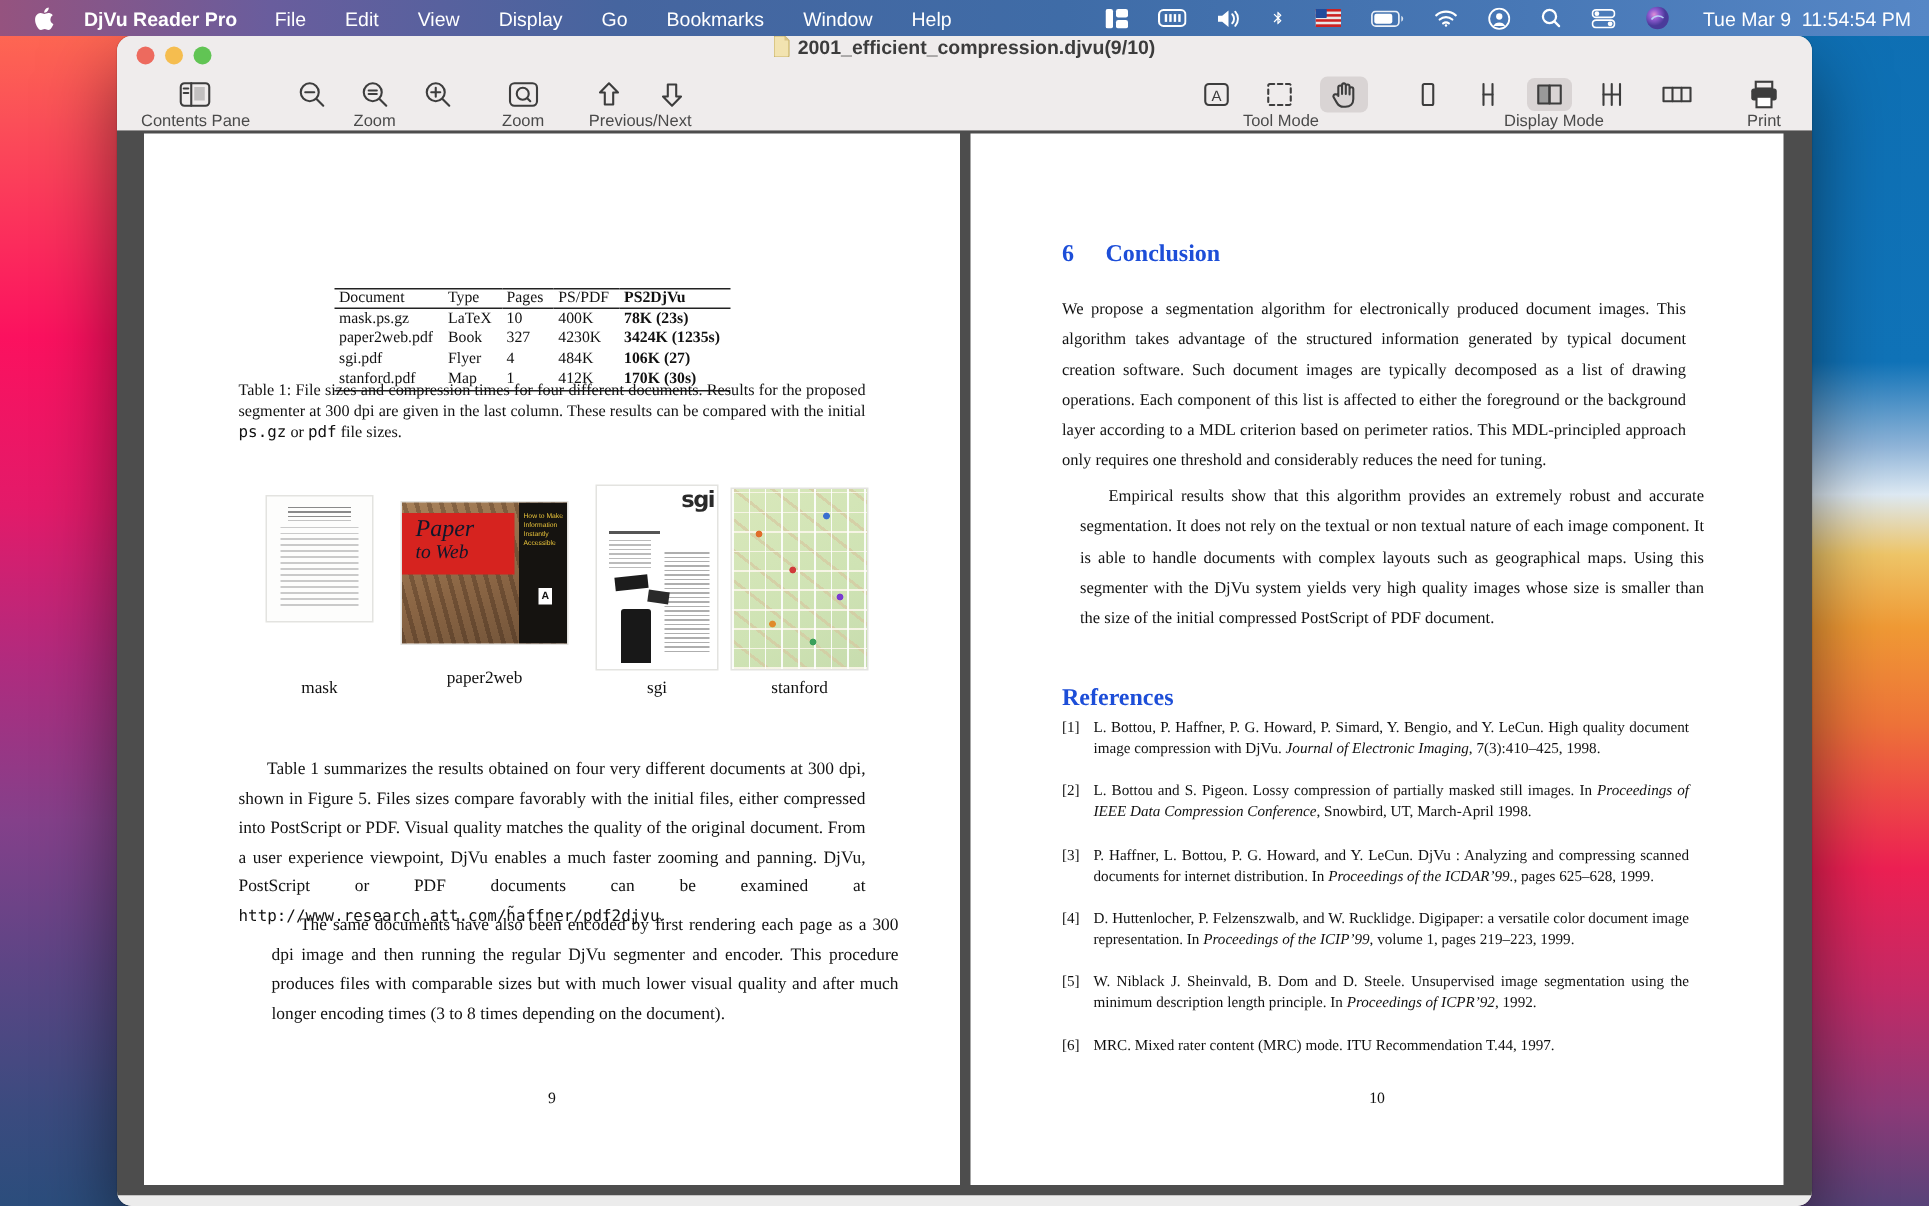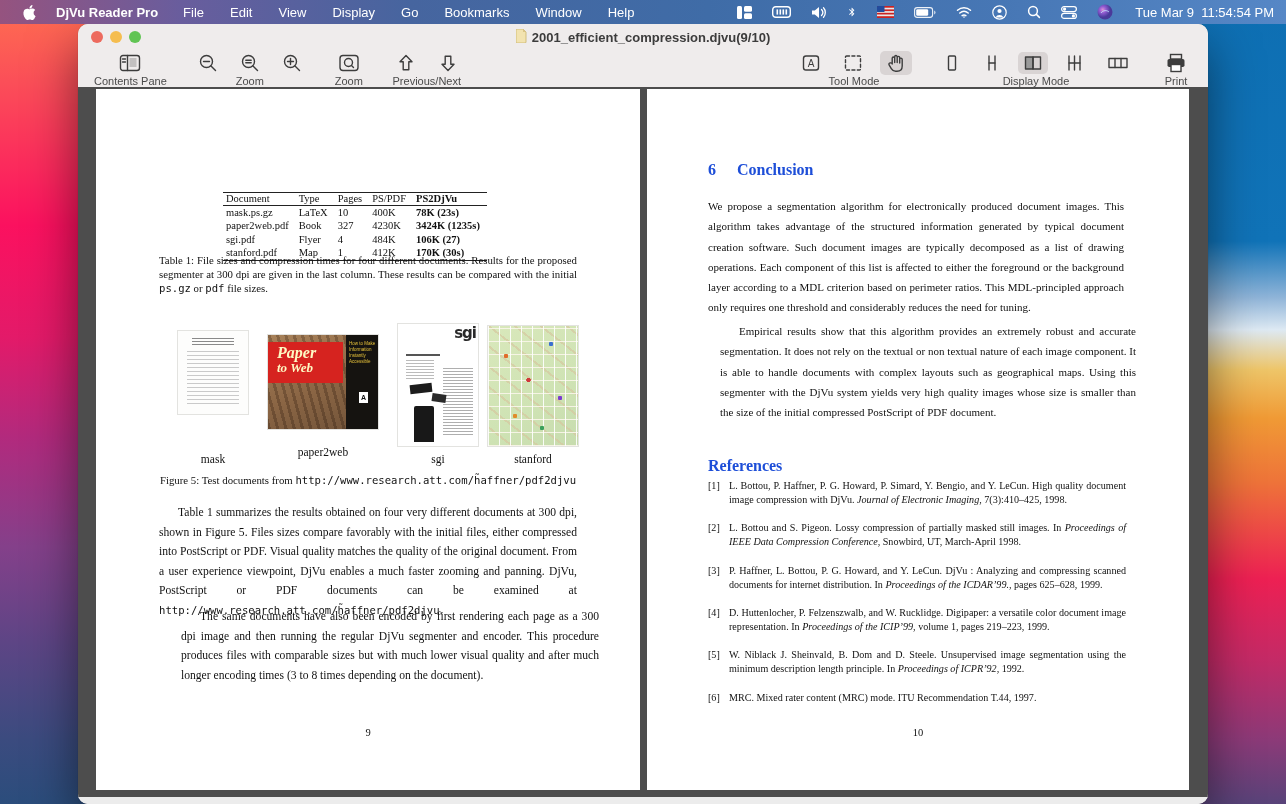--- a/index.html
+++ b/index.html
@@ -23,21 +23,21 @@
   .mb-right{margin-left:auto;display:flex;align-items:center;gap:4px;padding-right:12px;}
   .st-icon{display:flex;align-items:center;justify-content:center;padding:0 8px;height:24px;}
   .mb-clock{font-size:13px;padding-left:10px;white-space:pre;}
   
   .window{position:absolute;left:78px;top:24px;width:1130px;height:780px;border-radius:10px;
     overflow:hidden;background:#eeebeb;box-shadow:0 22px 50px rgba(0,0,0,.5), 0 0 1px rgba(0,0,0,.4);}
   .titlebar{position:relative;height:26px;background:#efecec;}
   .traffic{position:absolute;left:13px;top:7px;display:flex;gap:7px;}
   .tl{width:12px;height:12px;border-radius:50%;}
   .tl.close{background:#ed6a5e;}.tl.min{background:#f5bd4f;}.tl.max{background:#61c454;}
-  .win-title{position:absolute;left:0;right:0;top:0;height:26px;display:flex;align-items:center;
+  .win-title{position:absolute;left:0;right:0;top:0;height:26px;display:flex;align-items:flex-start;
     justify-content:center;gap:5px;font-size:13px;font-weight:600;color:#3c3c3c;}
   
   .toolbar{position:relative;height:37px;background:#efecec;border-bottom:1px solid #c9c4c4;
     display:flex;align-items:flex-start;padding:0 16px;}
   .tb-group{display:flex;flex-direction:column;align-items:center;margin-top:2px;}
   .tb-icons{display:flex;align-items:center;height:22px;}
   .tb-btn{display:flex;align-items:center;justify-content:center;padding:2px 5px;border-radius:5px;}
   .tb-btn.active{background:#d9d4d4;}
   .tb-label{font-size:11px;color:#4a4a4a;margin-top:1px;white-space:nowrap;}
   .tb-sp{width:26px;}  .tb-sp-sm{width:12px;}
@@ -65,21 +65,21 @@
   .th-mask{left:82px;top:242px;width:70px;height:83px;background:#fdfdfc;}
   .th-mask .tlines{position:absolute;left:9px;right:9px;top:20px;height:55px;
     background:repeating-linear-gradient(180deg,#b9b9b9 0 1px,transparent 1px 4px);opacity:.75;}
   .th-mask .ttitle{position:absolute;left:14px;right:14px;top:7px;height:9px;
     background:repeating-linear-gradient(180deg,#8a8a8a 0 1px,transparent 1px 3px);}
   .th-p2w{left:172px;top:246px;width:110px;height:94px;
     background:linear-gradient(160deg,#a8825a,#8a6544 55%,#6f5238),
     repeating-linear-gradient(75deg,rgba(60,35,15,.25) 0 3px,rgba(0,0,0,0) 3px 8px);
     background-blend-mode:multiply;}
   .p2w-red{position:absolute;left:0;top:7px;width:66px;height:38px;background:#d6231f;
-    color:#fef9c3;font-style:italic;font-weight:700;font-family:"Liberation Serif",serif;
+    color:#0f172a;font-style:italic;font-weight:400;font-family:"Liberation Serif",serif;
     padding:3px 0 0 9px;line-height:15px;}
   .p2w-red .l1{font-size:16px;}.p2w-red .l2{font-size:13px;}
   .p2w-black{position:absolute;right:0;top:0;width:32px;height:100%;background:#151310;
     color:#e6c13a;font-size:4.5px;line-height:6px;padding:6px 2px 0 3px;box-sizing:border-box;
     font-family:"Liberation Sans",sans-serif;}
   .p2w-logo{position:absolute;right:10px;bottom:26px;width:9px;height:11px;background:#fff;
     color:#111;font-size:7px;text-align:center;line-height:11px;font-weight:700;}
   .th-sgi{left:302px;top:235px;width:80px;height:122px;background:#fff;}
   .sgi-logo{position:absolute;right:2px;top:0px;font-size:15px;font-weight:700;color:#2a2a2a;
     font-family:"DejaVu Sans",sans-serif;letter-spacing:-1px;}
@@ -498,21 +498,20 @@
           <div class="sgi-disk2"></div>
           <div class="sgi-tower"></div>
       </div>
       <div class="thumb th-stan"></div>
 
       <div class="fig-label fl-mask">mask</div>
       <div class="fig-label fl-p2w">paper2web</div>
       <div class="fig-label fl-sgi">sgi</div>
       <div class="fig-label fl-stan">stanford</div>
 
-      <div class="fig-caption"><span>Figure 5: Test documents from </span><span class="mono">http://www.research.att.com/h̃affner/pdf2djvu</span></div>
 
       <div class="body-para p-l1"><span>Table 1 summarizes the results obtained on four very different documents at 300 dpi, shown in Figure 5. Files sizes compare favorably with the initial files, either compressed into PostScript or PDF. Visual quality matches the quality of the original document. From a user experience viewpoint, DjVu enables a much faster zooming and panning. DjVu, PostScript or PDF documents can be examined at </span><span class="mono">http://www.research.att.com/h̃affner/pdf2djvu</span><span>.</span></div>
       <div class="body-para p-l2">The same documents have also been encoded by first rendering each page as a 300 dpi image and then running the regular DjVu segmenter and encoder. This procedure produces files with comparable sizes but with much lower visual quality and after much longer encoding times (3 to 8 times depending on the document).</div>
 
       <div class="pagenum">9</div>
     </div>
 
     <div class="page page-right">
       <div class="rp-heading rh-conclusion">
         <span class="secnum">6</span><span>Conclusion</span>

